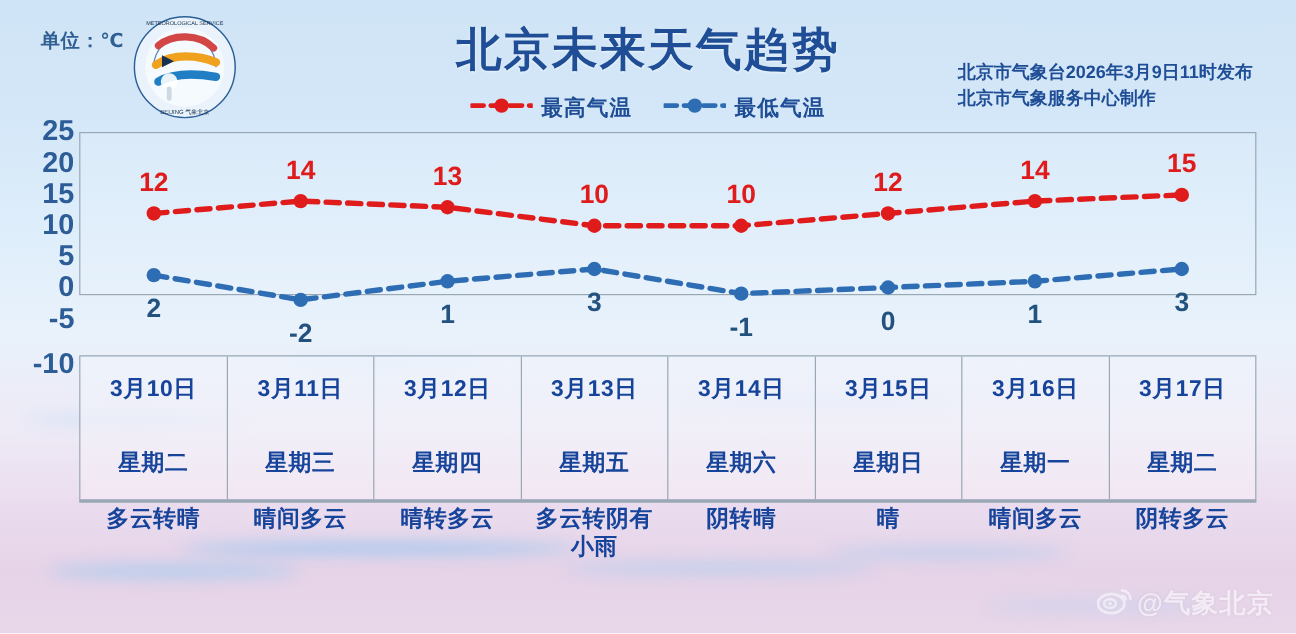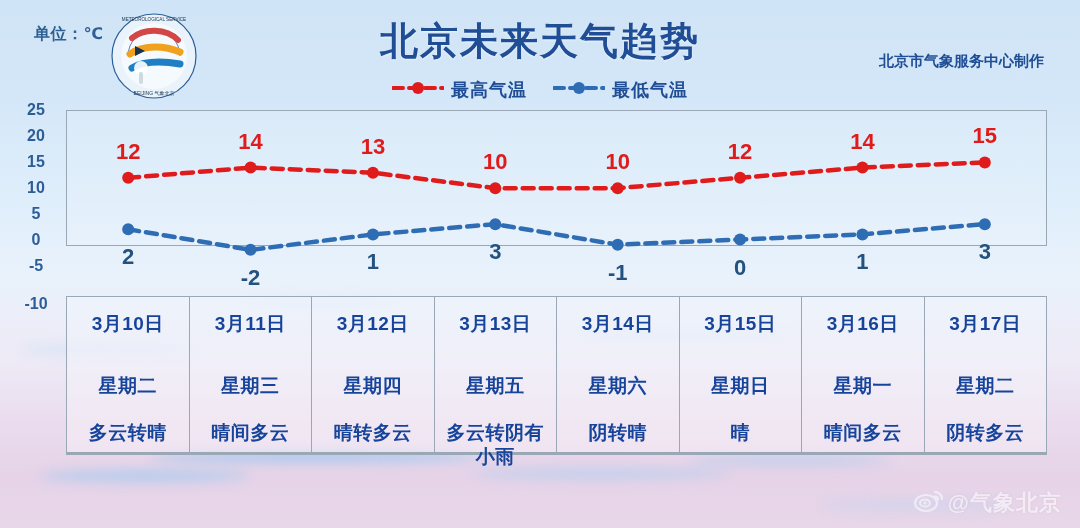--- a/index.html
+++ b/index.html
@@ -90,22 +90,22 @@
     font-weight: 700;
     color: #1f4e96;
     letter-spacing: 1px;
   }
   
   .yaxis { position: absolute; left: 10px; top: 100px; width: 52px; height: 200px; }
   .ytick {
     position: absolute;
     right: 0;
     width: 52px;
-    text-align: center;
-    font-size: 16px;
+    text-align: right;
+    font-size: 24px;
     font-weight: 700;
     color: #2d5d96;
     transform: translateY(-50%);
   }
   
   .plot {
     position: absolute;
     left: 66px; top: 110px;
     width: 981px; height: 136px;
     border: 1px solid #9aa8b5;
@@ -119,21 +119,21 @@
     font-size: 22px;
     font-weight: 700;
     white-space: nowrap;
   }
   .pt-label.hi { color: #e01b1b; }
   .pt-label.lo { color: #23527f; }
   
   .table {
     position: absolute;
     left: 66px; top: 296px;
-    width: 981px; height: 159px;
+    width: 981px; height: 123px;
     display: flex;
     border: 1px solid #9aa8b5;
     border-bottom-width: 3px;
     box-sizing: border-box;
     background: linear-gradient(to bottom, rgba(238,244,252,.72), rgba(248,238,246,.55));
   }
   .col {
     flex: 1 1 0;
     border-right: 1px solid #9aa8b5;
     display: flex;
@@ -212,20 +212,21 @@
       <circle cx="31" cy="56" r="7" fill="#ffffff" opacity=".9"></circle>
       <rect x="29" y="60" width="4" height="12" rx="2" fill="#cfd9e2"></rect>
       <text x="44" y="9" font-size="4.6" fill="#16324f" text-anchor="middle" font-family="Liberation Sans, sans-serif">METEOROLOGICAL SERVICE</text>
       <text x="44" y="83" font-size="5" fill="#16324f" text-anchor="middle" font-family="Liberation Sans, sans-serif">BEIJING 气象北京</text>
     </svg>
   </div>
 
   <div class="title">北京未来天气趋势</div>
 
   <div class="issue-block">
+    <div>北京市气象台2026年3月9日11时发布</div>
     <div>北京市气象服务中心制作</div>
   </div>
 
   <div class="legend">
     <div class="legend-item">
       <span class="legend-mark">
         <svg width="52" height="16" viewBox="0 0 52 16">
           <line x1="1" y1="8" x2="51" y2="8" stroke="#e01b1b" stroke-width="4" stroke-linecap="round" stroke-dasharray="10 6"></line>
           <circle cx="26" cy="8" r="6" fill="#e01b1b"></circle>
         </svg>

